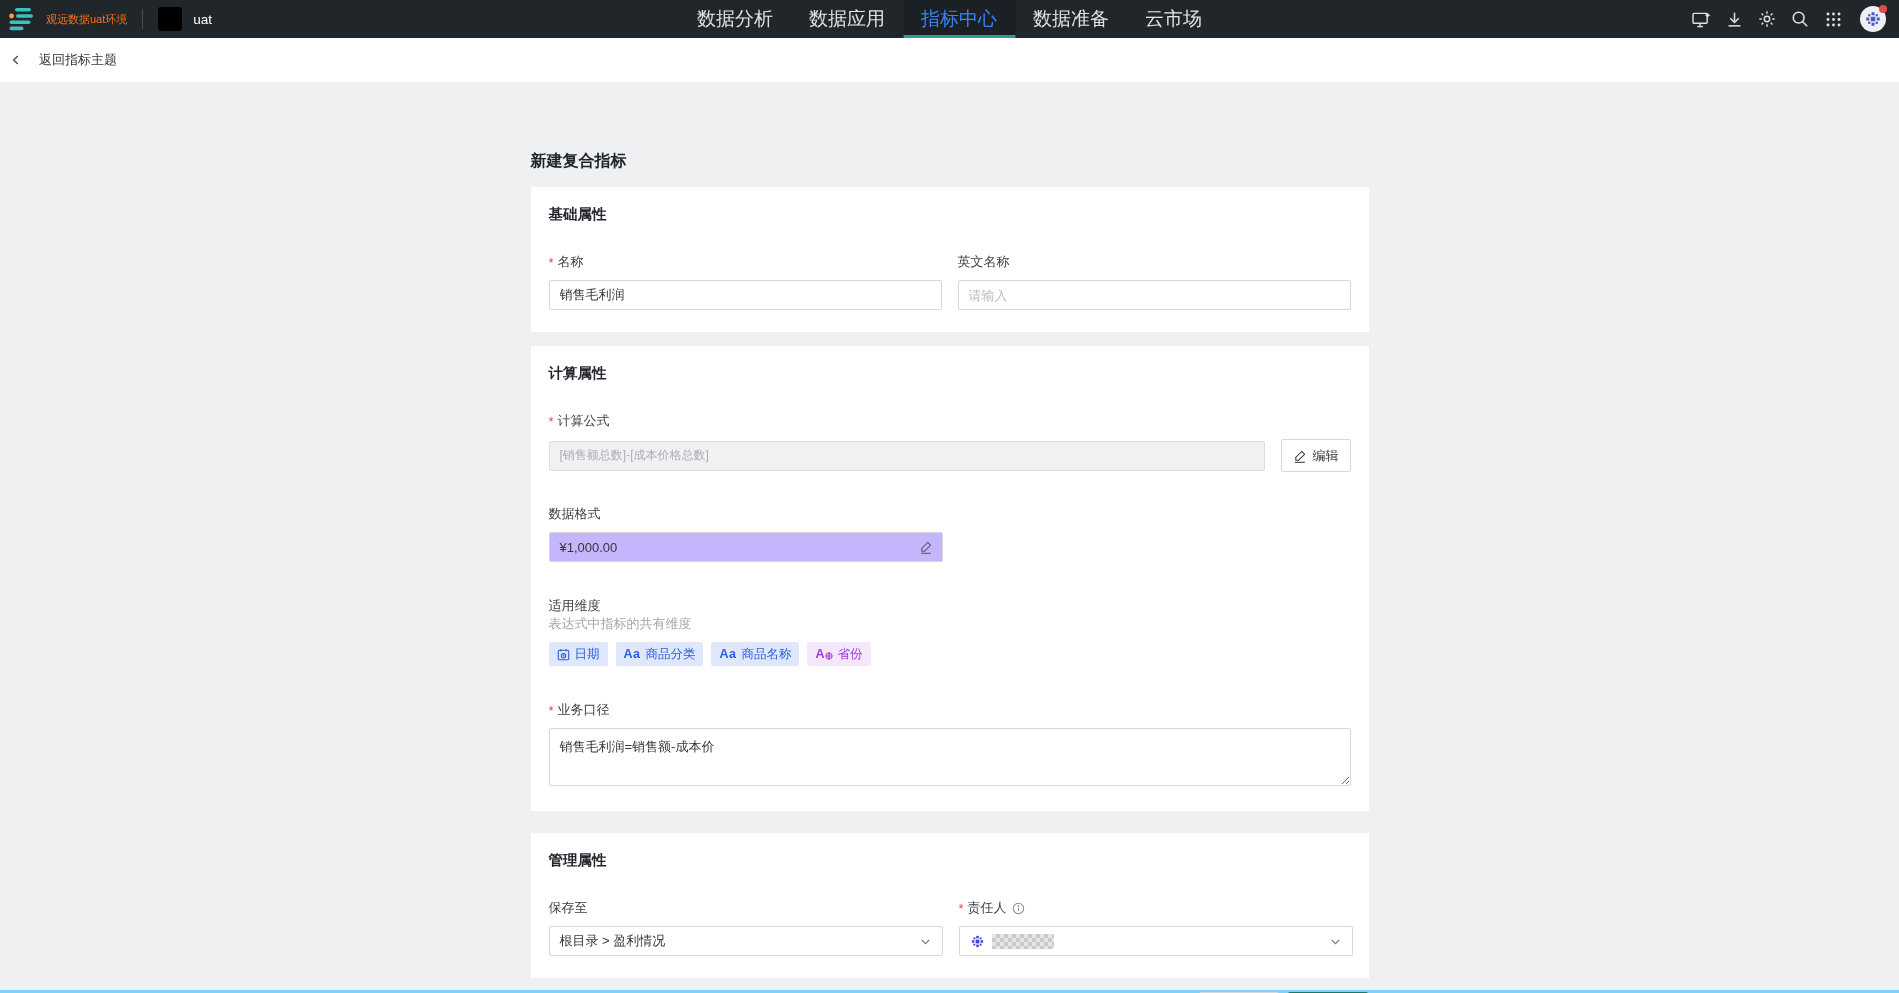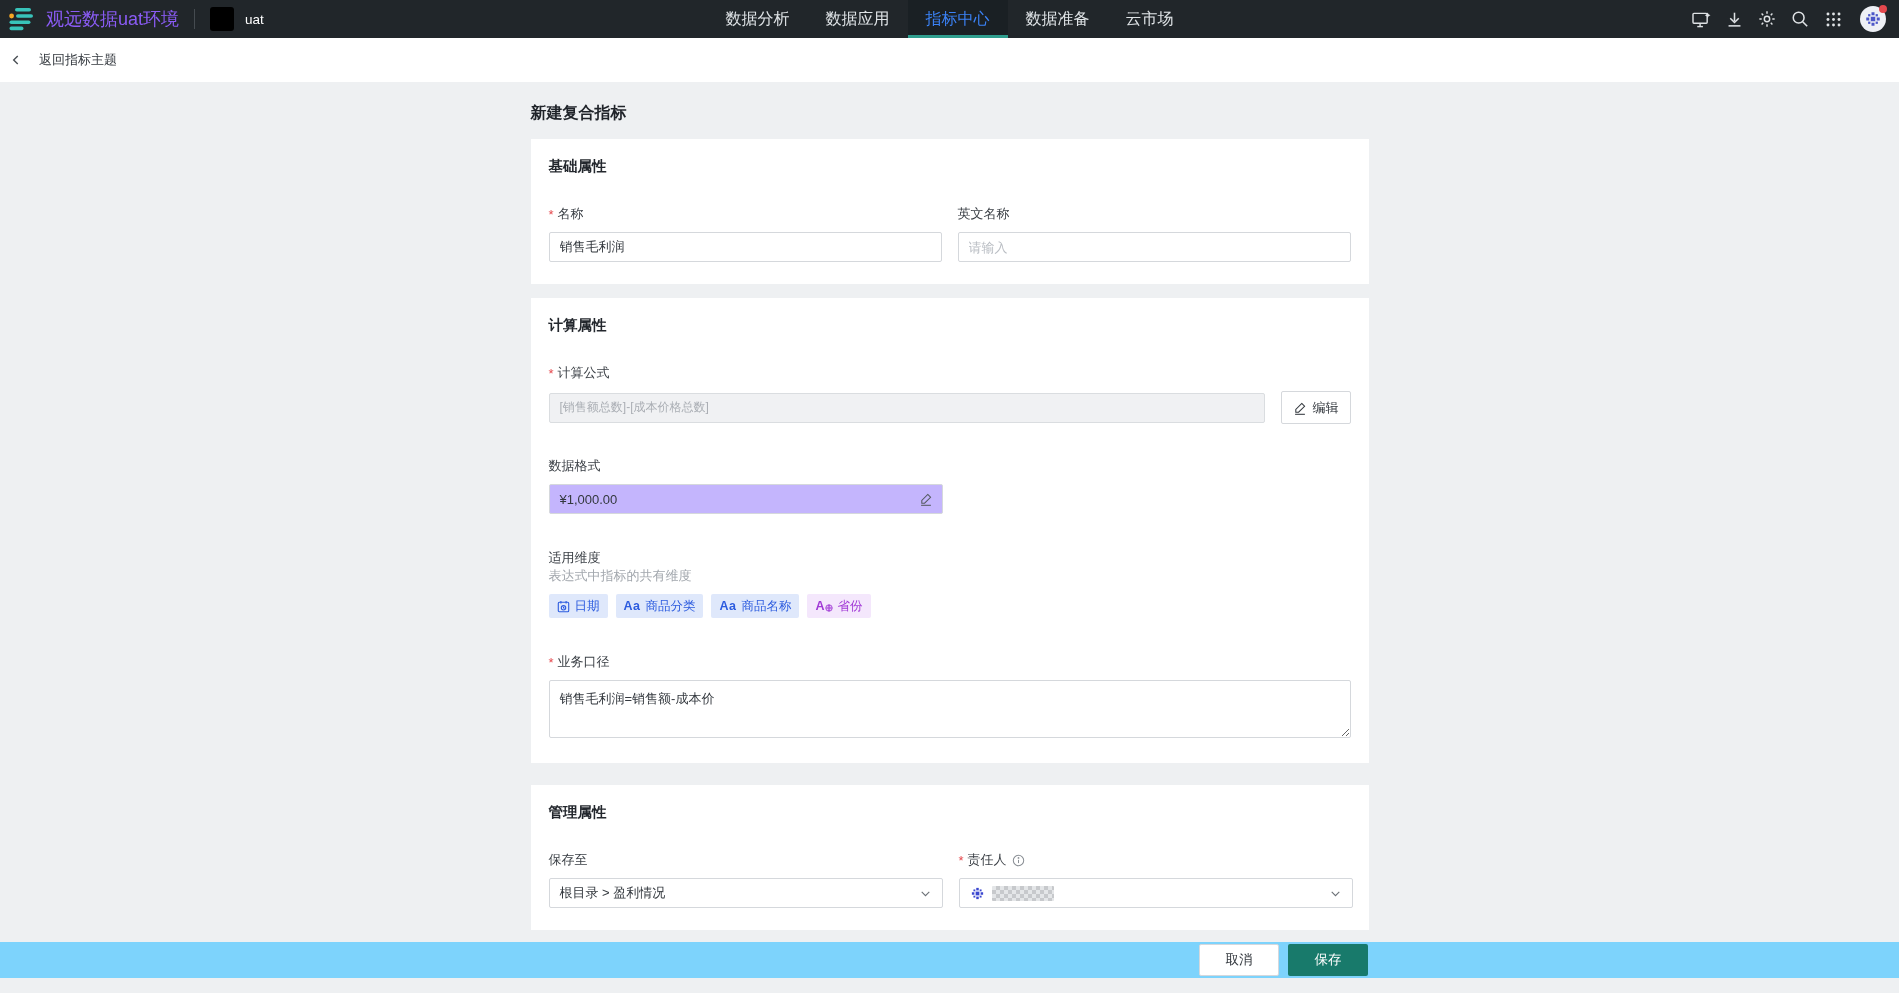--- a/index.html
+++ b/index.html
@@ -10,52 +10,52 @@
   }
   svg { display:block; }
 
   
   .navbar {
     height:38px; background:#21262a; display:flex; align-items:stretch;
     position:relative; color:#e8eaec;
   }
   .nav-left { display:flex; align-items:center; padding-left:9px; }
   .brand-logo { margin-right:10px; }
-  .brand-name { color:#8b5cf6; font-size:18px; }
+  .brand-name { color:#f97316; font-size:11px; }
   .nav-divider { width:1px; height:20px; background:#454b50; margin:0 15px; }
   .ws-square { width:24px; height:24px; background:#000; border-radius:3px; }
   .ws-name { color:#fff; font-size:13.5px; margin-left:11px; }
 
   .nav-menu {
     position:absolute; left:50%; top:0; transform:translateX(-50%);
     display:flex; height:38px;
   }
   .nav-item {
-    padding:4px 18px; display:flex; align-items:center; font-size:16px;
+    padding:4px 18px; display:flex; align-items:center; font-size:19px;
     color:#dfe3e6; cursor:pointer; border-bottom:3px solid transparent;
     border-top:3px solid transparent;
   }
   .nav-item.active { background:#1a2024; border-bottom-color:#2f9e8e; color:#3b82f6; }
 
   .nav-right { margin-left:auto; display:flex; align-items:center; gap:13px; padding-right:13px; }
   .nav-icon { width:20px; height:20px; display:flex; align-items:center; justify-content:center; cursor:pointer; }
   .avatar-wrap { position:relative; margin-left:4px; cursor:pointer; }
   .avatar { width:26px; height:26px; border-radius:50%; background:#eef0f5; display:flex; align-items:center; justify-content:center; }
   .avatar-badge { position:absolute; top:-1px; right:-1px; width:8px; height:8px; border-radius:50%; background:#e5484d; }
 
   
   .breadcrumb-bar { height:44px; background:#fff; display:flex; padding-left:9px; }
   .back-link { display:flex; align-items:center; cursor:pointer; color:#33383e; }
   .back-link .chev { margin-right:16px; }
   .back-label { font-size:13px; }
 
   
   .content { height:860px; background:#eef0f2; }
   .container { width:838px; margin:0 auto; }
-  .page-title { font-size:16px; font-weight:bold; color:#1f2329; padding-top:21px; }
+  .page-title { font-size:16px; font-weight:bold; color:#1f2329; padding-top:21px;margin-top:48px; }
 
   .card { background:#fff; margin-top:15px; padding:18px 18px 22px 18px; }
   .section-title { font-size:14.5px; font-weight:bold; color:#23272d; margin-bottom:29px; }
 
   .field-row { display:flex; gap:16px; }
   .field-col { width:394px; }
   .field-label { font-size:13px; color:#3a3f45; margin-bottom:9px; display:flex; align-items:center; }
   .req { color:#e5484d; margin-right:4px; font-size:13px; }
   .text-input {
     width:100%; height:30px; border:1px solid #d5d8dc; border-radius:2px;

